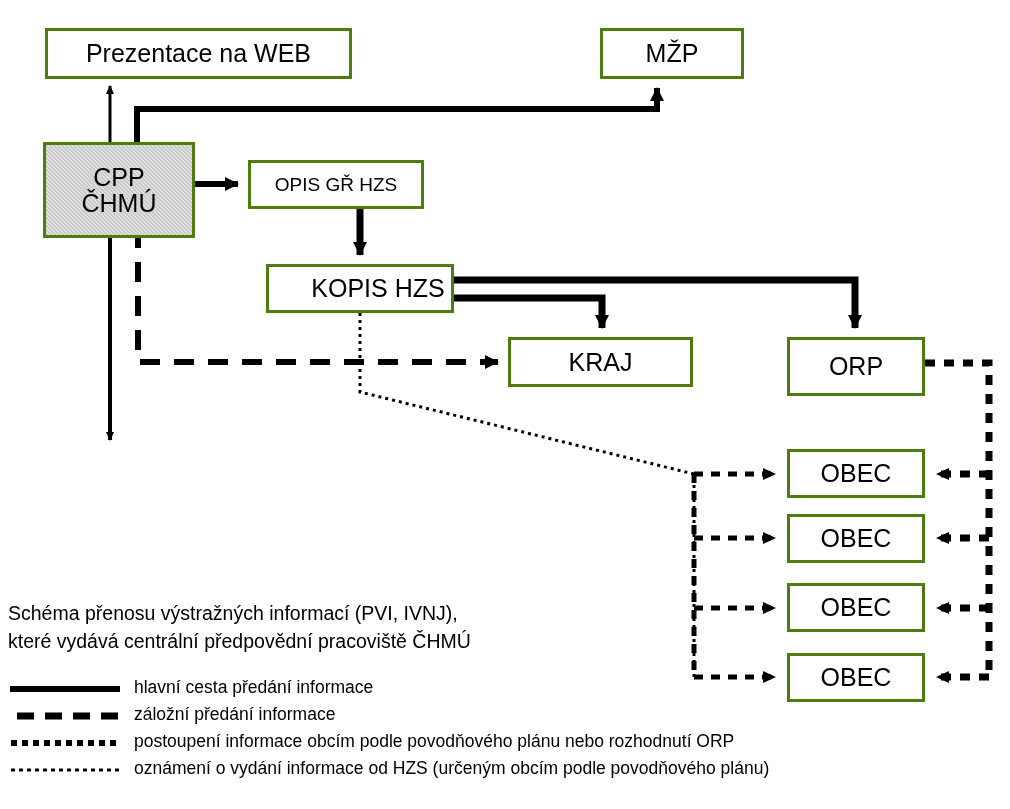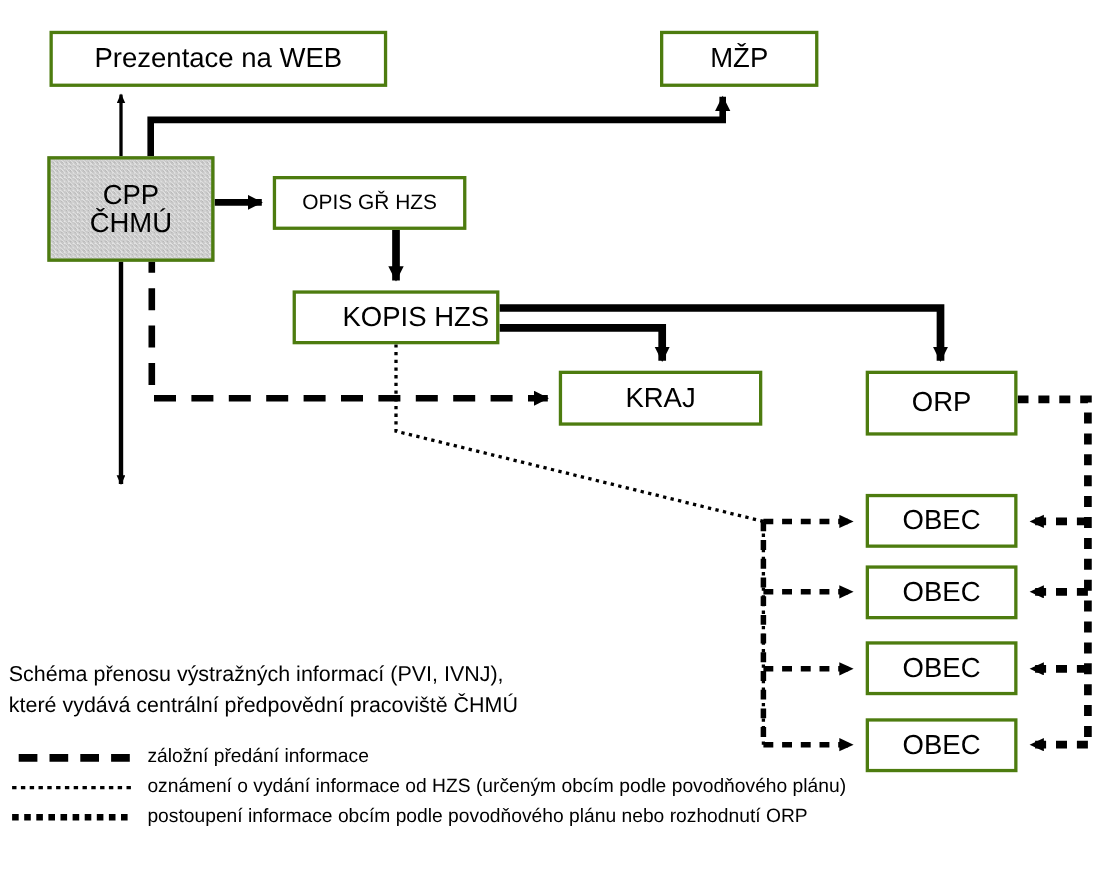--- a/index.html
+++ b/index.html
@@ -195,37 +195,43 @@
 
   <div class="node" style="left:787px; top:653px; width:138px; height:49px; font-size:25px;">
     <span class="lbl">OBEC</span>
   </div>
 
   <div class="legend-title">Schéma přenosu výstražných informací (PVI, IVNJ),
 které vydává centrální předpovědní pracoviště ČHMÚ</div>
 
   <div class="legend-rows">
 
+    <div class="legend-row">
+      <svg class="legend-key" viewBox="0 0 118 27">
+        <path d="M2,13 L112,13" stroke="#000" stroke-width="6" fill="none"></path>
+      </svg>
+      <span class="legend-text">hlavní cesta předání informace</span>
+    </div>
 
     <div class="legend-row">
       <svg class="legend-key" viewBox="0 0 118 27">
         <path d="M9,13 L113,13" stroke="#000" stroke-width="7" fill="none" stroke-dasharray="17 11"></path>
       </svg>
       <span class="legend-text">záložní předání informace</span>
     </div>
 
     <div class="legend-row">
       <svg class="legend-key" viewBox="0 0 118 27">
+        <path d="M3,13 L113,13" stroke="#000" stroke-width="6" fill="none" stroke-dasharray="6 5"></path>
+      </svg>
+      <span class="legend-text">postoupení informace obcím podle povodňového plánu nebo rozhodnutí ORP</span>
+    </div>
+
+    <div class="legend-row">
+      <svg class="legend-key" viewBox="0 0 118 27">
         <path d="M3,13 L113,13" stroke="#000" stroke-width="3" fill="none" stroke-dasharray="4 4"></path>
       </svg>
       <span class="legend-text">oznámení o vydání informace od HZS (určeným obcím podle povodňového plánu)</span>
     </div>
 
-    <div class="legend-row">
-      <svg class="legend-key" viewBox="0 0 118 27">
-        <path d="M3,13 L113,13" stroke="#000" stroke-width="6" fill="none" stroke-dasharray="6 5"></path>
-      </svg>
-      <span class="legend-text">postoupení informace obcím podle povodňového plánu nebo rozhodnutí ORP</span>
-    </div>
-
   </div>
 
 </div>
 
 </body></html>

